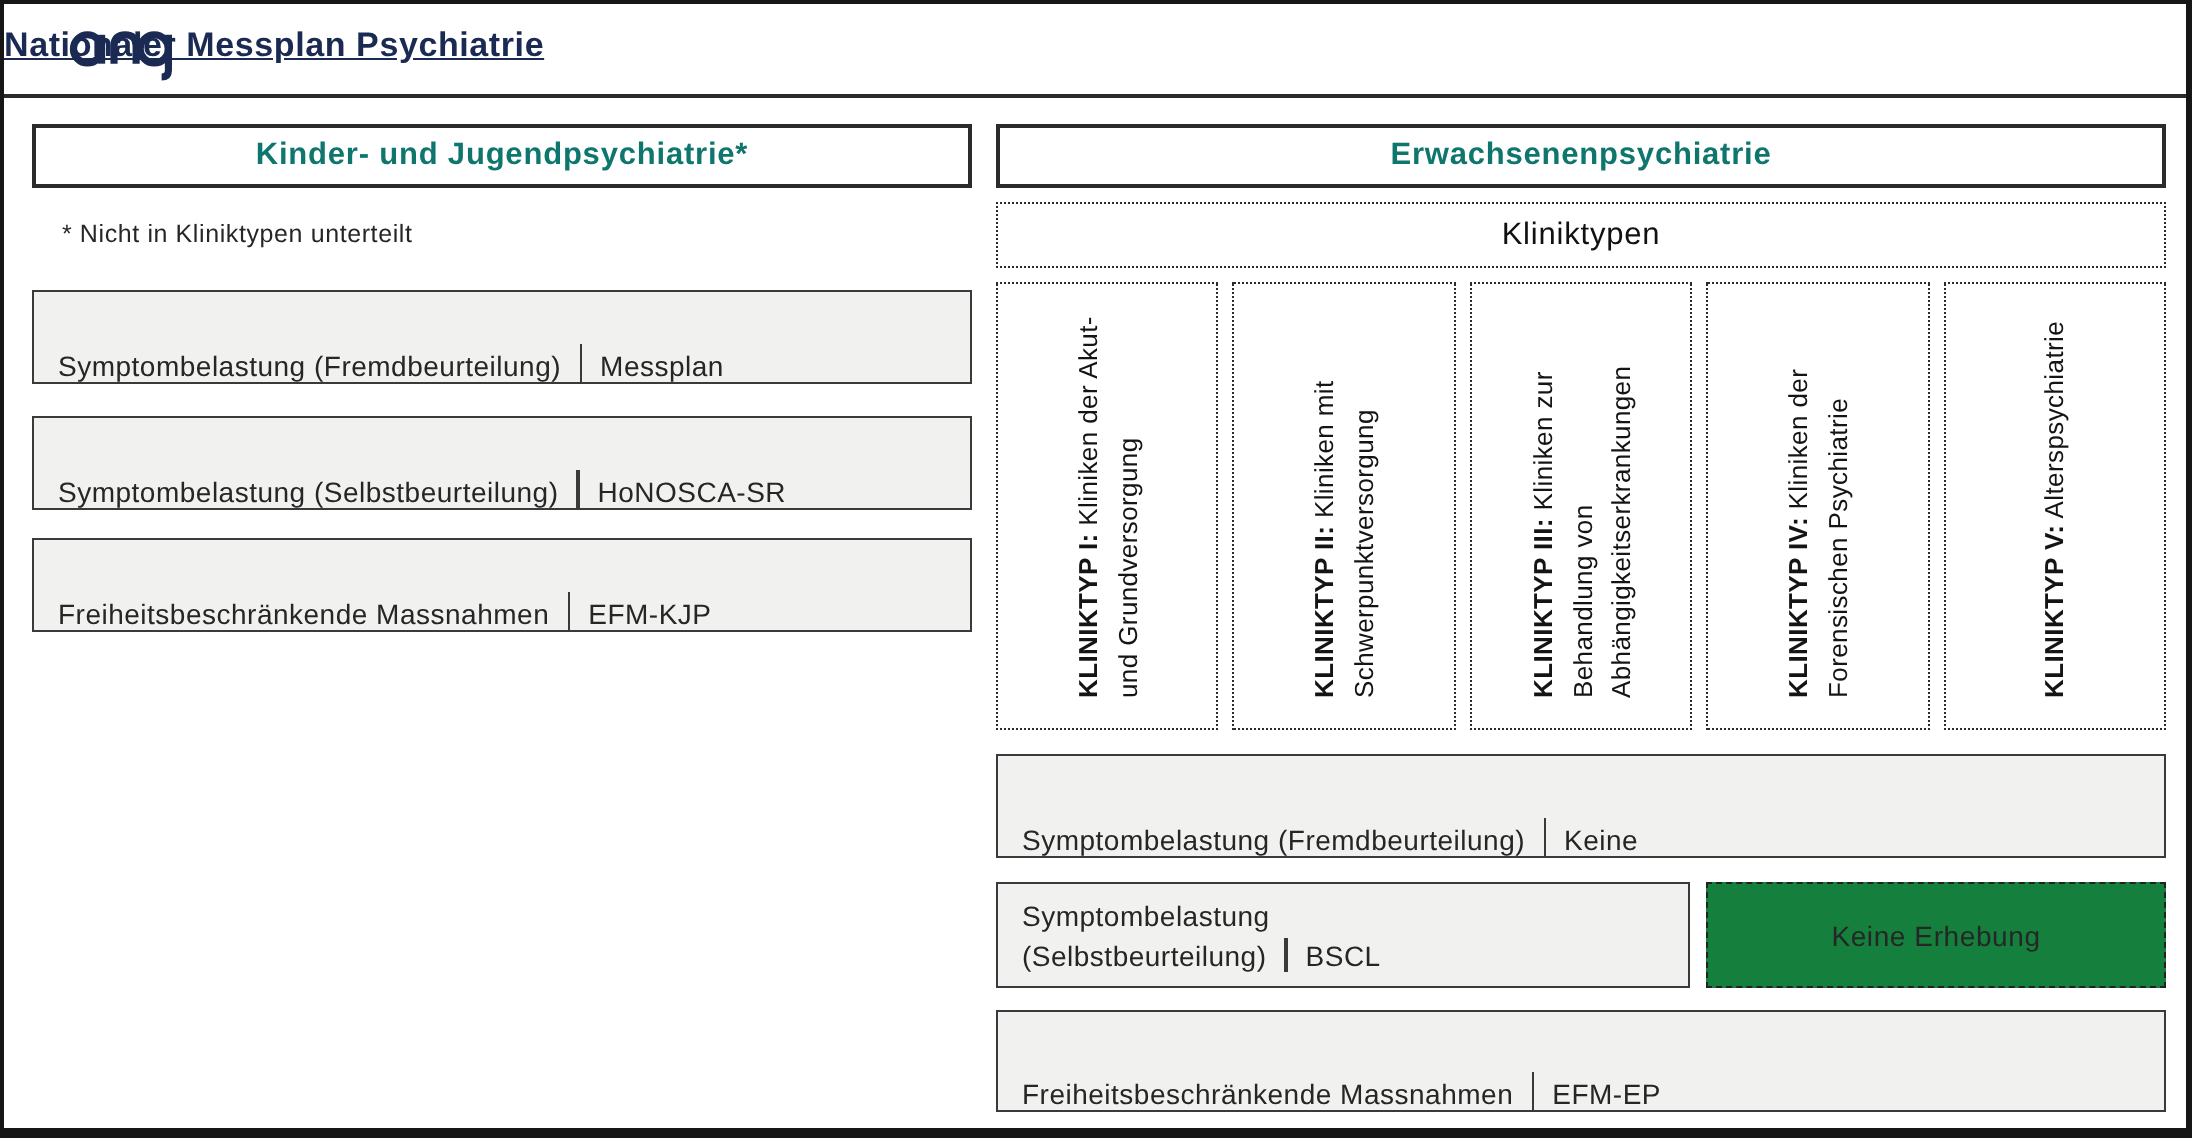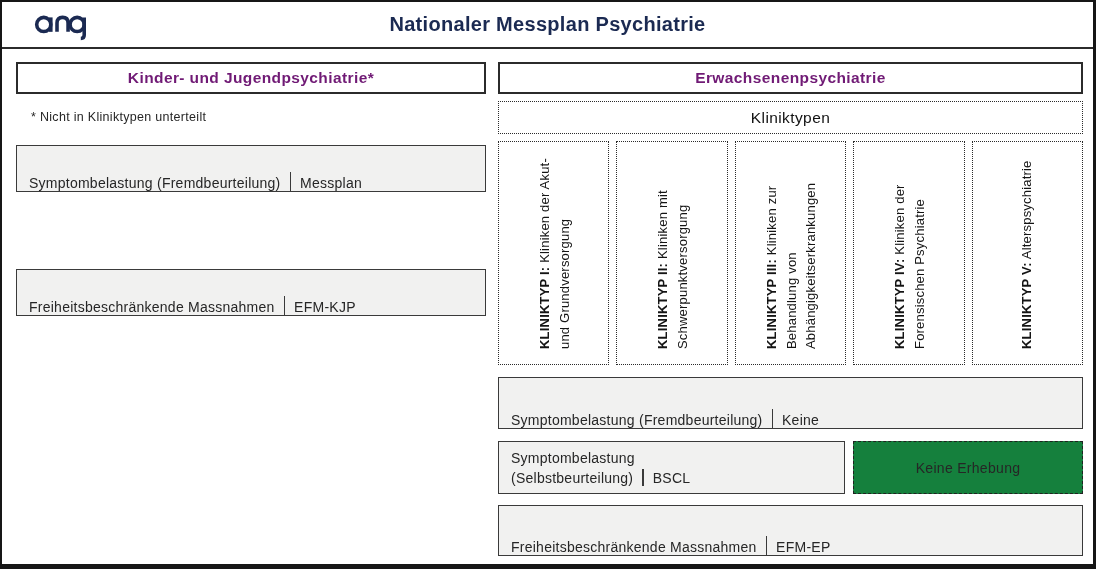--- a/index.html
+++ b/index.html
@@ -5,27 +5,27 @@
   * { box-sizing: border-box; margin: 0; padding: 0; }
   html,body { width: 1096px; height: 569px; background: #ffffff;
               font-family: "Liberation Sans", sans-serif; color: #1c1c1c; }
   .frame { position: absolute; left: 0; top: 0; width: 1096px; height: 569px;
            border: 2px solid #161616; border-bottom-width: 5px; border-right-width: 3px; }
 
   
   .header { position: absolute; left: 0; top: 0; width: 100%; height: 47px;
             border-bottom: 2px solid #2b2b2b; }
   .logo { position: absolute; left: 24px; top: 8px; width: 78px; height: 34px; }
-  .title { position: absolute; left: 0; top: 11px; width: 100%; text-align: center;
-           font-size: 20px; font-weight: 700; letter-spacing: 0.3px; color: #1b2a52; }
+  .title { position: absolute; left: 0; top: 11px; width: 100%; text-align: left;
+           font-size: 17px; font-weight: 700; letter-spacing: 0.3px; color: #1b2a52; text-decoration: underline; }
 
   
   .panel-title-box { position: absolute; height: 32px; border: 2px solid #2b2b2b;
                      display: flex; align-items: center; justify-content: center;
-                     font-size: 15.5px; font-weight: 700; letter-spacing: 0.4px; color: #701a75; }
+                     font-size: 15.5px; font-weight: 700; letter-spacing: 0.4px; color: #0f766e; }
   .measure-box { position: absolute; background: #f1f1f0; border: 1.5px solid #3a3a3a;
                  display: flex; align-items: flex-end; padding-left: 12px;
                  font-size: 14px; letter-spacing: 0.25px; color: #262626; }
   .sep { display: inline-block; width: 1.5px; height: 19px; background: #3a3a3a;
          margin: 0 9px; vertical-align: -4px; }
 
   
   .kjp-title { left: 14px; top: 60px; width: 470px; }
   .footnote { position: absolute; left: 16px; top: 108px; font-size: 12.5px;
               letter-spacing: 0.3px; color: #262626; margin-left: 13px; }
@@ -77,20 +77,25 @@
   <div class="panel-title-box kjp-title">Kinder- und Jugendpsychiatrie*</div>
 
   <div class="footnote">* Nicht in Kliniktypen unterteilt</div>
 
   <div class="measure-box kjp-m1">
     <span>Symptombelastung (Fremdbeurteilung)</span>
     <span class="sep"></span>
     <span>Messplan</span>
   </div>
 
+  <div class="measure-box kjp-m2">
+    <span>Symptombelastung (Selbstbeurteilung)</span>
+    <span class="sep"></span>
+    <span>HoNOSCA-SR</span>
+  </div>
 
   <div class="measure-box kjp-m3">
     <span>Freiheitsbeschränkende Massnahmen</span>
     <span class="sep"></span>
     <span>EFM-KJP</span>
   </div>
 
   <div class="panel-title-box ep-title">Erwachsenenpsychiatrie</div>
 
   <div class="ktypes-header">Kliniktypen</div>

